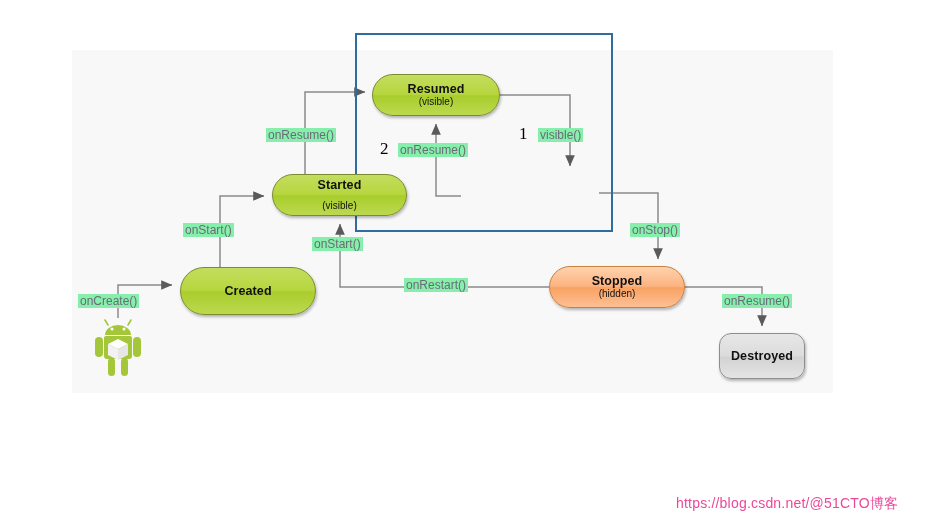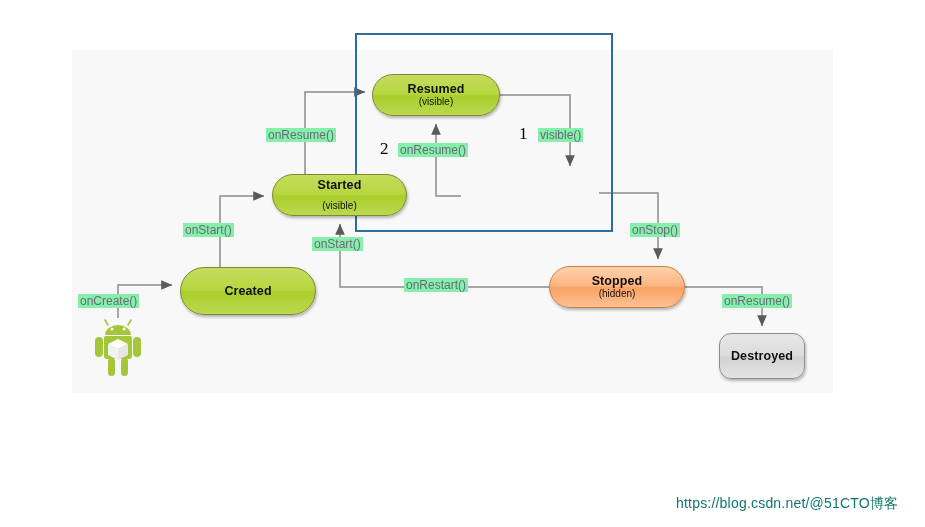--- a/index.html
+++ b/index.html
@@ -133,21 +133,21 @@
     width: 52px;
     height: 66px;
   }
 
   
   .watermark {
     position: absolute;
     left: 676px;
     top: 495px;
     font-size: 14px;
-    color: #0f766e;
+    color: #ec4899;
     white-space: nowrap;
     letter-spacing: 0.2px;
   }
 </style>
 </head>
 <body>
 
 <div id="canvas">
 
   <div class="diagram-bg"></div>

